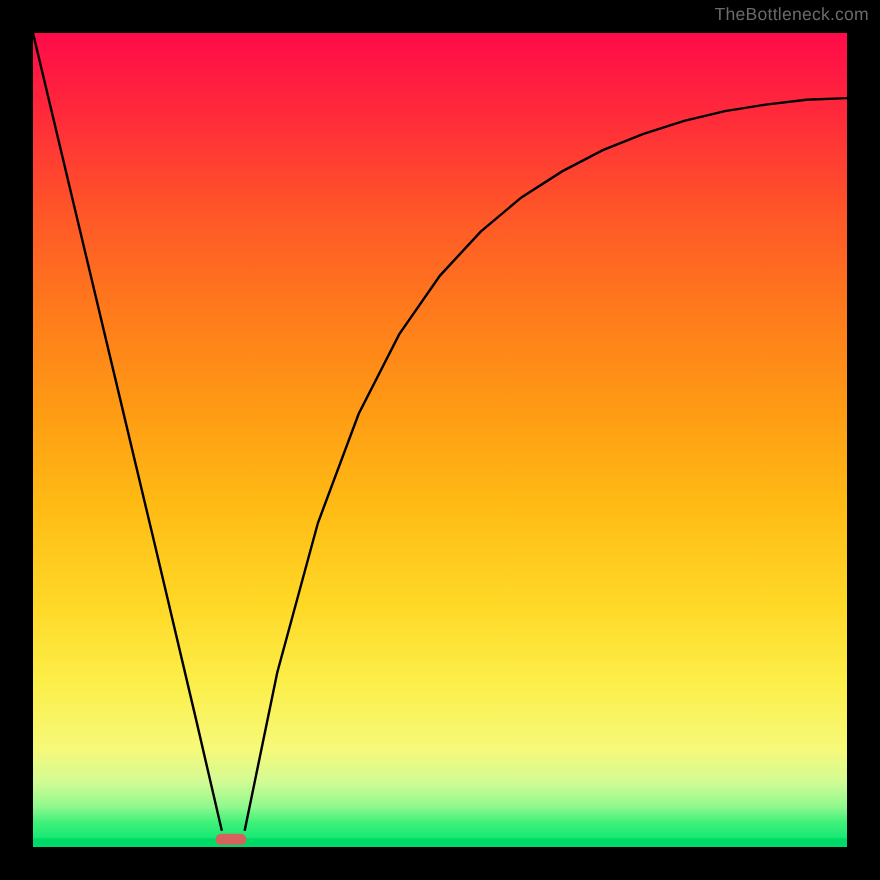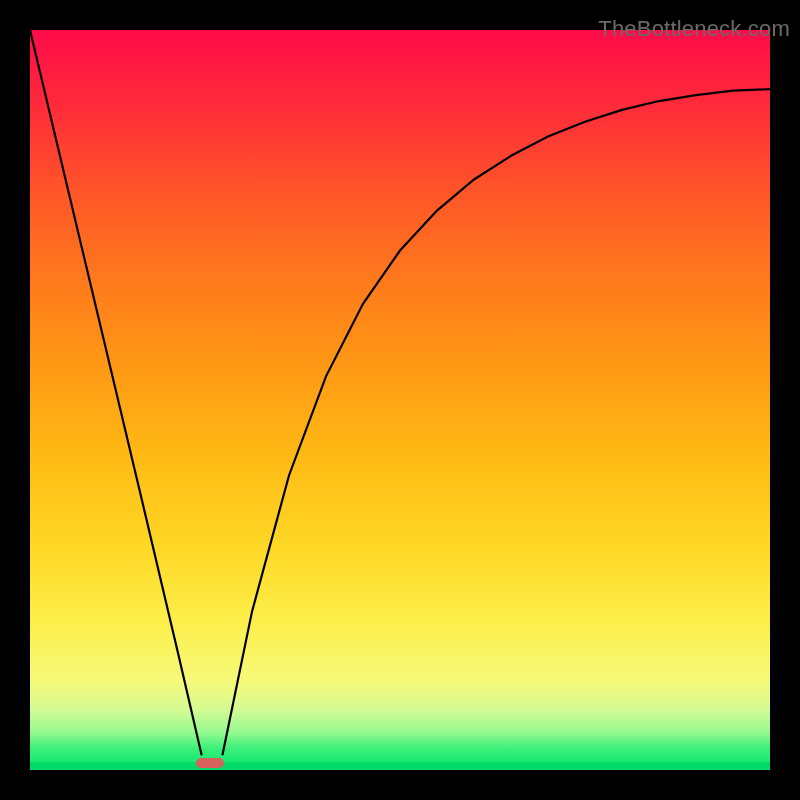--- a/index.html
+++ b/index.html
@@ -12,23 +12,23 @@
     font-family: Arial, Helvetica, sans-serif;
   }
   .frame {
     position: relative;
     width: 800px;
     height: 800px;
     background: #000;
   }
   .watermark {
     position: absolute;
-    top: 16px;
+    top: 5px;
     right: 10px;
-    font-size: 22px;
+    font-size: 16px;
     font-weight: 500;
     color: #6a6a6a;
     letter-spacing: 0.2px;
     z-index: 20;
   }
   .plot {
     position: absolute;
     left: 30px;
     top: 30px;
     width: 740px;

